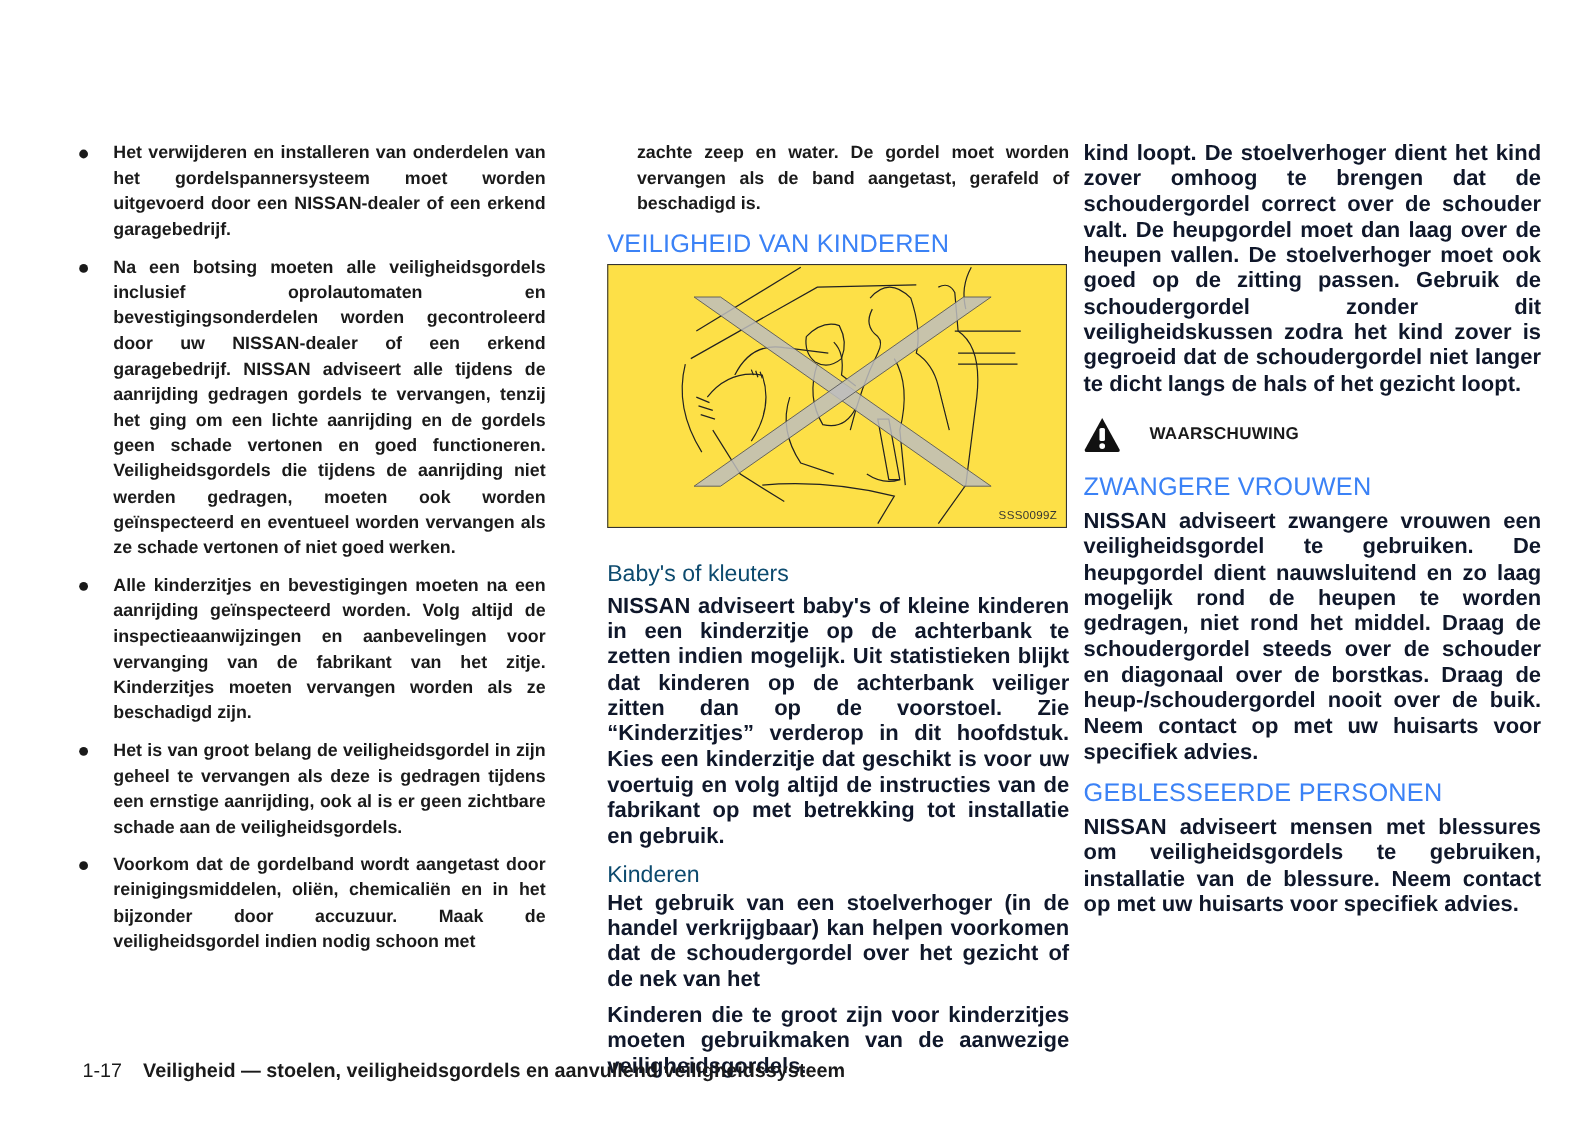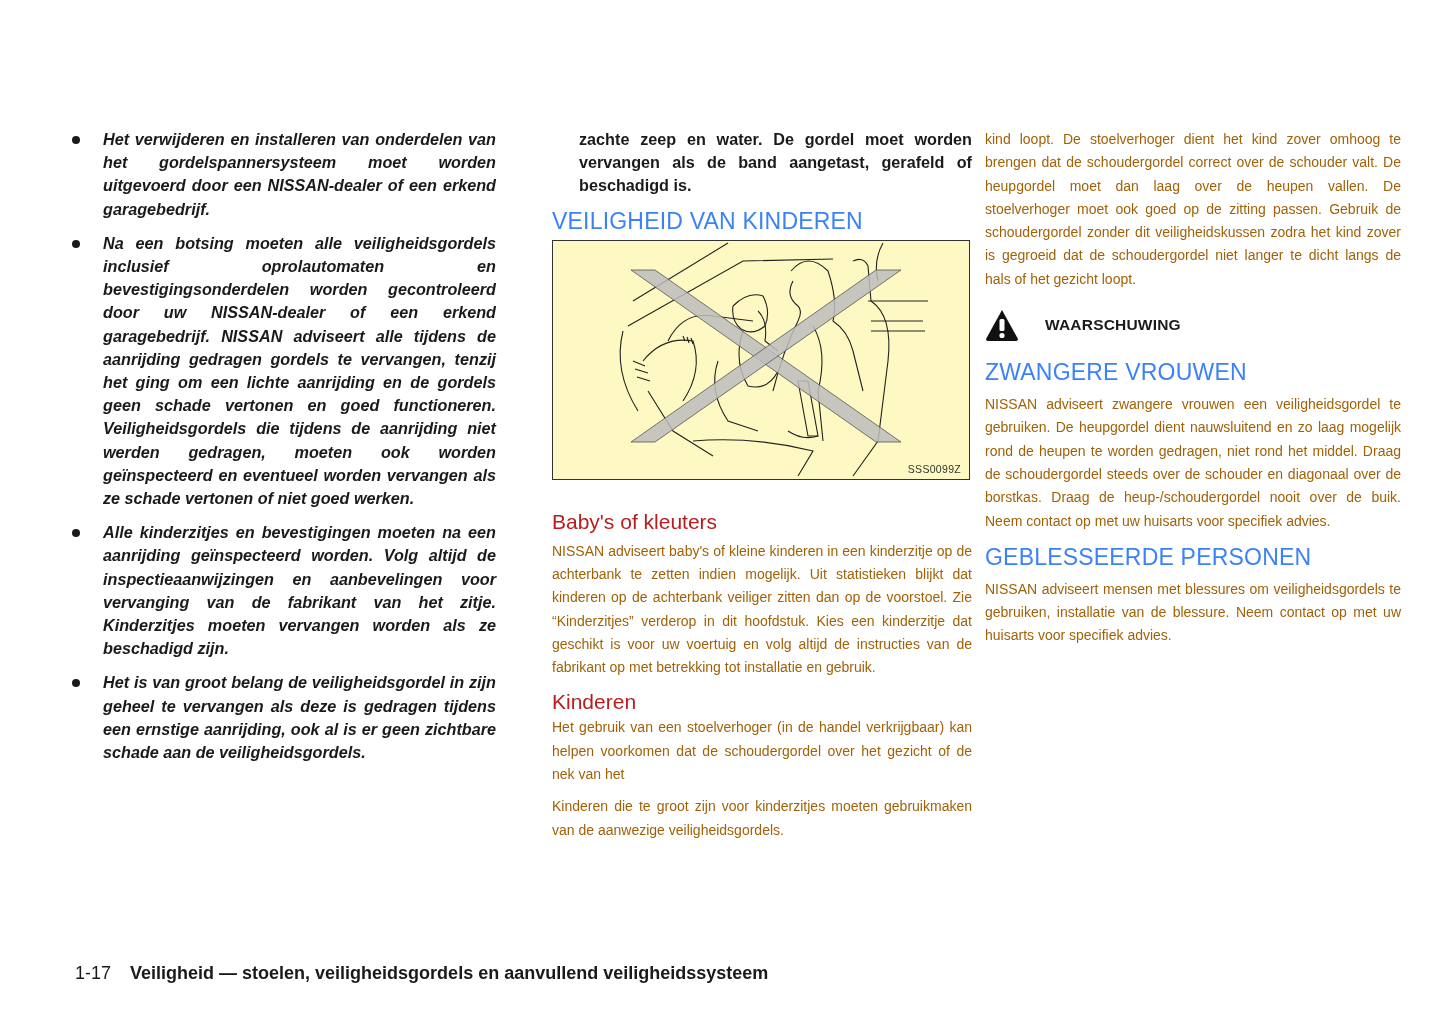--- a/index.html
+++ b/index.html
@@ -3,33 +3,33 @@
 <meta charset="utf-8">
 <style>
   html, body { margin: 0; padding: 0; background: #ffffff; }
   body { width: 1445px; height: 1026px; position: relative; overflow: hidden; color: #1a1a1a; }
   .col { position: absolute; top: 128px; }
   .col1 { left: 72px; width: 424px; }
   .col2 { left: 552px; width: 420px; }
   .col3 { left: 985px; width: 416px; }
 
   .bold-body { font-family: "Liberation Sans", sans-serif; font-weight: bold; font-size: 16.2px; line-height: 23.2px; text-align: justify; }
-  .light-body { font-family: "Liberation Sans", sans-serif; font-weight: normal; font-size: 14px; line-height: 23.3px; text-align: justify; color: #a16207; }
+  .light-body { font-family: "Liberation Sans", sans-serif; font-weight: bold; font-size: 20px; line-height: 23.3px; text-align: justify; color: #0f172a; }
 
   .bullet-list { list-style: none; margin: 0; padding: 0; }
-  .bullet-item { position: relative; padding-left: 31px; margin-bottom: 11px; font-style: italic; }
+  .bullet-item { position: relative; padding-left: 31px; margin-bottom: 11px; }
   .bullet-dot { position: absolute; left: 0; top: 8px; width: 8px; height: 8px; border-radius: 50%; background: #1a1a1a; }
   .bullet-text { display: block; }
 
   .cont-para { margin: 0 0 8px 0; padding-left: 27px; }
 
   .section-heading { font-family: "Liberation Sans", sans-serif; font-weight: normal; font-size: 23px; line-height: 30px; margin: 0; color: #3b82f6; letter-spacing: 0.2px; }
-  .sub-heading { font-family: "Liberation Sans", sans-serif; font-weight: normal; font-size: 21px; line-height: 28px; margin: 0; color: #b91c1c; }
+  .sub-heading { font-family: "Liberation Sans", sans-serif; font-weight: normal; font-size: 21px; line-height: 28px; margin: 0; color: #0c4a6e; }
 
-  .figure { position: relative; width: 418px; height: 240px; border: 1.5px solid #333; margin-top: 4px; margin-bottom: 28px; box-sizing: border-box; background: #fef9c3; }
+  .figure { position: relative; width: 418px; height: 240px; border: 1.5px solid #333; margin-top: 4px; margin-bottom: 28px; box-sizing: border-box; background: #fde047; }
   .figure svg { position: absolute; left: 0; top: 0; }
   .figure-code { position: absolute; right: 8px; bottom: 4px; font-family: "Liberation Sans", sans-serif; font-size: 10.5px; color: #333; letter-spacing: 0.3px; }
 
   .para { margin: 0 0 9px 0; }
 
   .warning-head { display: flex; align-items: center; margin: 14px 0 12px 0; height: 40px; text-align: center; }
   .warning-icon { width: 34px; height: 34px; margin-right: 26px; }
   .warning-label { font-family: "Liberation Sans", sans-serif; font-weight: bold; font-size: 15.5px; letter-spacing: 0.2px; }
   .warning-text { margin: 0 0 8px 0; }
 
@@ -50,20 +50,24 @@
       <span class="bullet-dot"></span>
       <span class="bullet-text">Na een botsing moeten alle veiligheidsgordels inclusief oprolautomaten en bevestigingsonderdelen worden gecontroleerd door uw NISSAN-dealer of een erkend garagebedrijf. NISSAN adviseert alle tijdens de aanrijding gedragen gordels te vervangen, tenzij het ging om een lichte aanrijding en de gordels geen schade vertonen en goed functioneren. Veiligheidsgordels die tijdens de aanrijding niet werden gedragen, moeten ook worden geïnspecteerd en eventueel worden vervangen als ze schade vertonen of niet goed werken.</span>
     </li>
     <li class="bullet-item">
       <span class="bullet-dot"></span>
       <span class="bullet-text">Alle kinderzitjes en bevestigingen moeten na een aanrijding geïnspecteerd worden. Volg altijd de inspectieaanwijzingen en aanbevelingen voor vervanging van de fabrikant van het zitje. Kinderzitjes moeten vervangen worden als ze beschadigd zijn.</span>
     </li>
     <li class="bullet-item">
       <span class="bullet-dot"></span>
       <span class="bullet-text">Het is van groot belang de veiligheidsgordel in zijn geheel te vervangen als deze is gedragen tijdens een ernstige aanrijding, ook al is er geen zichtbare schade aan de veiligheidsgordels.</span>
+    </li>
+    <li class="bullet-item">
+      <span class="bullet-dot"></span>
+      <span class="bullet-text">Voorkom dat de gordelband wordt aangetast door reinigingsmiddelen, oliën, chemicaliën en in het bijzonder door accuzuur. Maak de veiligheidsgordel indien nodig schoon met</span>
     </li>
   </ul>
 </div>
 
 <div class="col col2">
   <p class="cont-para bold-body">zachte zeep en water. De gordel moet worden vervangen als de band aangetast, gerafeld of beschadigd is.</p>
   <h2 class="section-heading">VEILIGHEID VAN KINDEREN</h2>
 
   <div class="figure">
     <svg width="418" height="240" viewBox="0 0 418 240">

